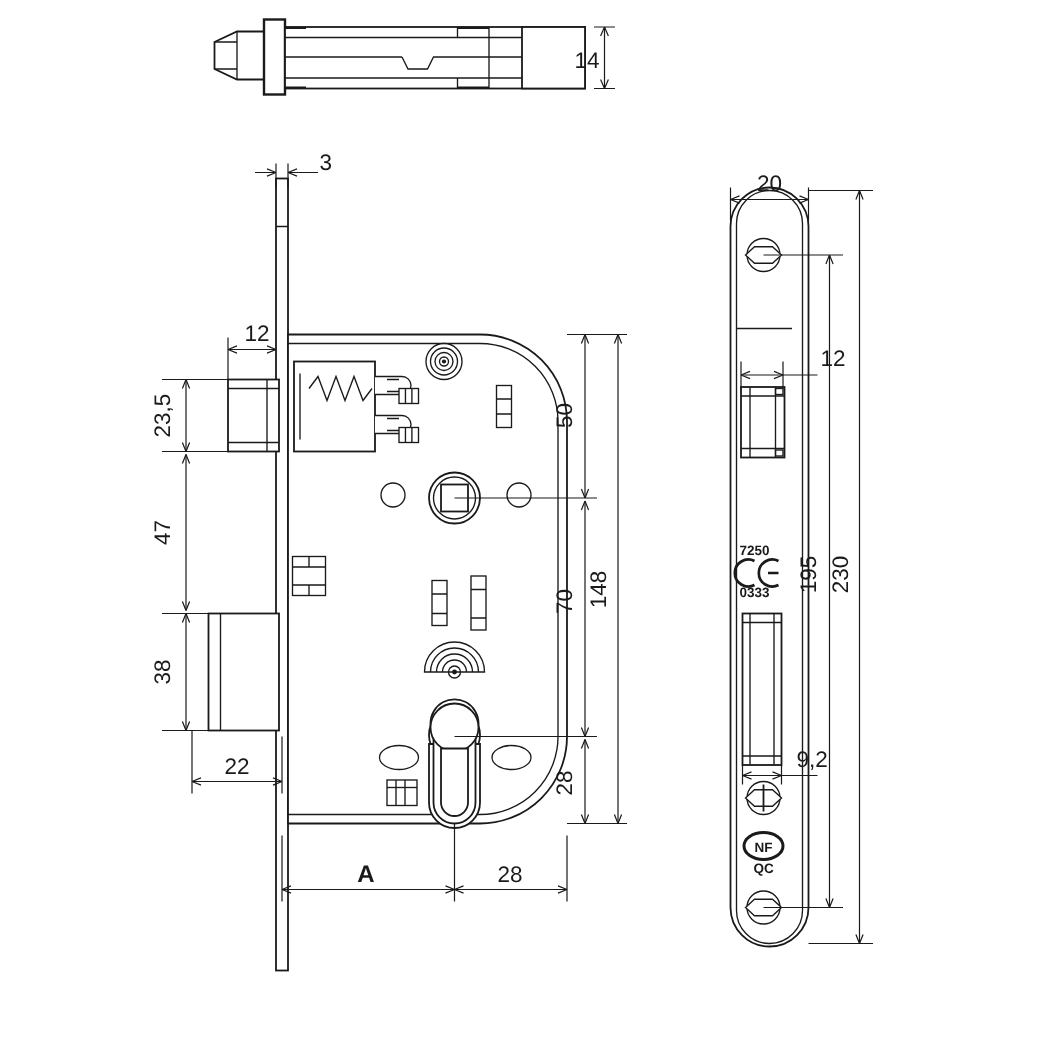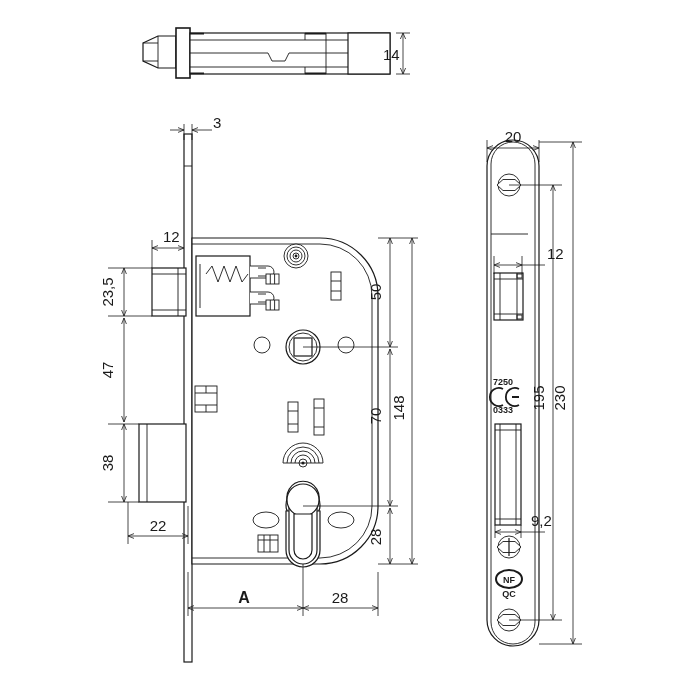--- a/index.html
+++ b/index.html
@@ -1,18 +1,18 @@
 <!DOCTYPE html>
 <html><head>
 <meta charset="utf-8">
 <style>
   html,body{margin:0;padding:0;background:#ffffff;}
   body{width:700px;height:700px;position:relative;overflow:hidden;
        font-family:"Liberation Sans", sans-serif;color:#1a1a1a;}
-  #stage{position:absolute;left:0;top:16px;width:700px;height:536px;}
+  #stage{position:absolute;left:0;top:1px;width:700px;height:536px;}
   svg{position:absolute;left:0;top:0;width:700px;height:700px;display:block;}
   .dimtxt{font-family:"Liberation Sans",sans-serif;font-size:15px;fill:#1a1a1a;}
   .dimtxt-b{font-family:"Liberation Sans",sans-serif;font-size:16px;font-weight:bold;fill:#1a1a1a;}
   .marktxt{font-family:"Liberation Sans",sans-serif;font-size:9px;font-weight:bold;fill:#1a1a1a;}
   .ln{stroke:#1a1a1a;fill:none;}
   .thin{stroke-width:0.9;}
   .med{stroke-width:1.2;}
   .thick{stroke-width:1.6;}
   .dim{stroke:#1a1a1a;stroke-width:0.8;fill:none;}
   .fillw{fill:#ffffff;}

